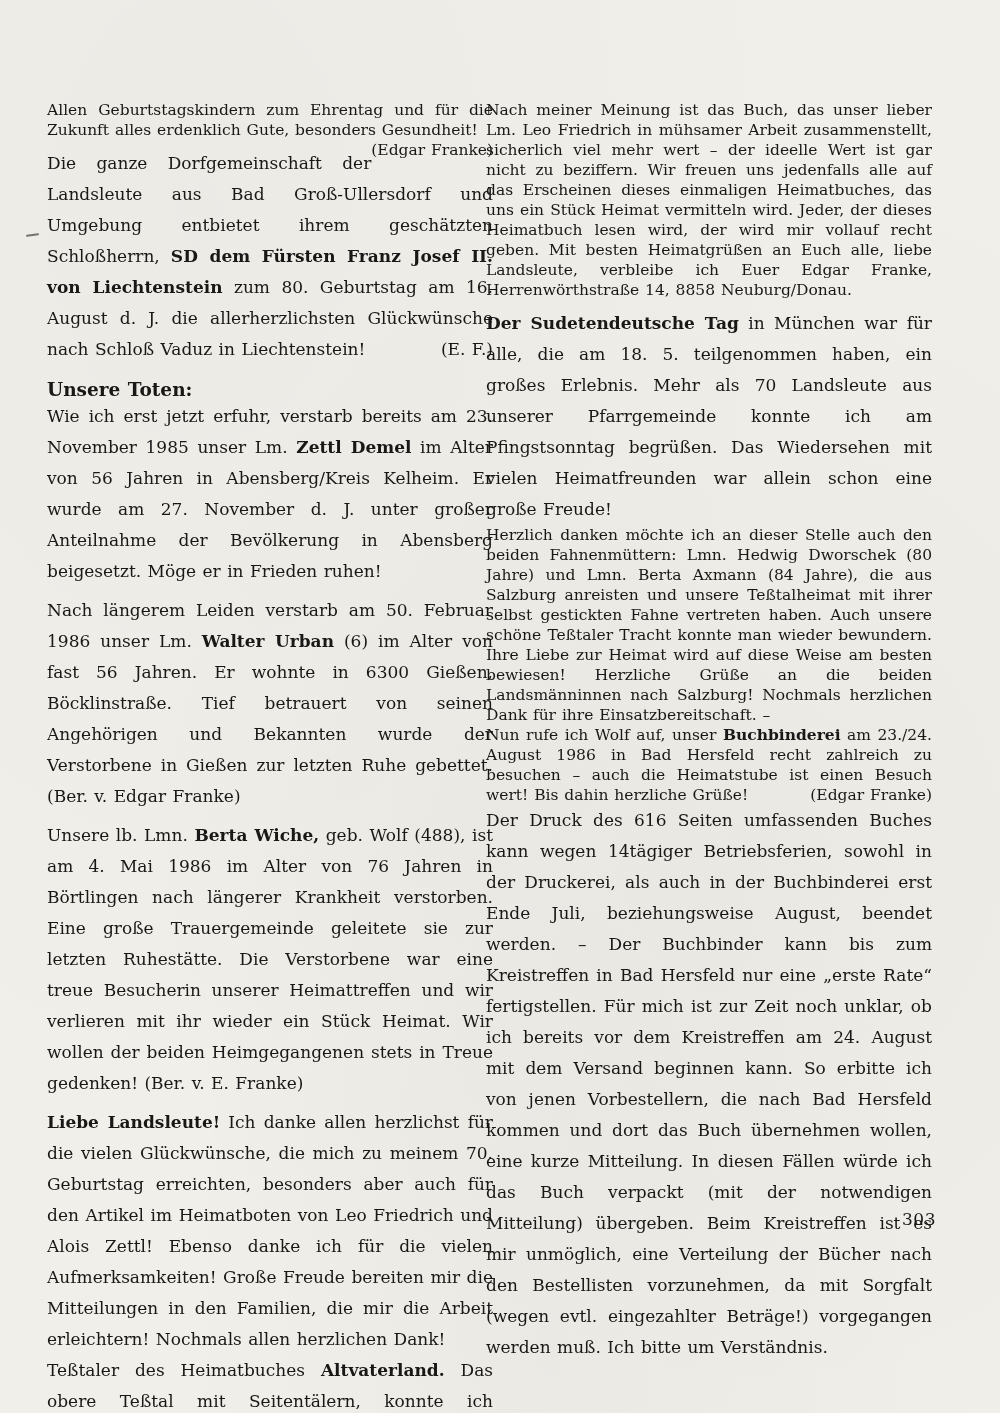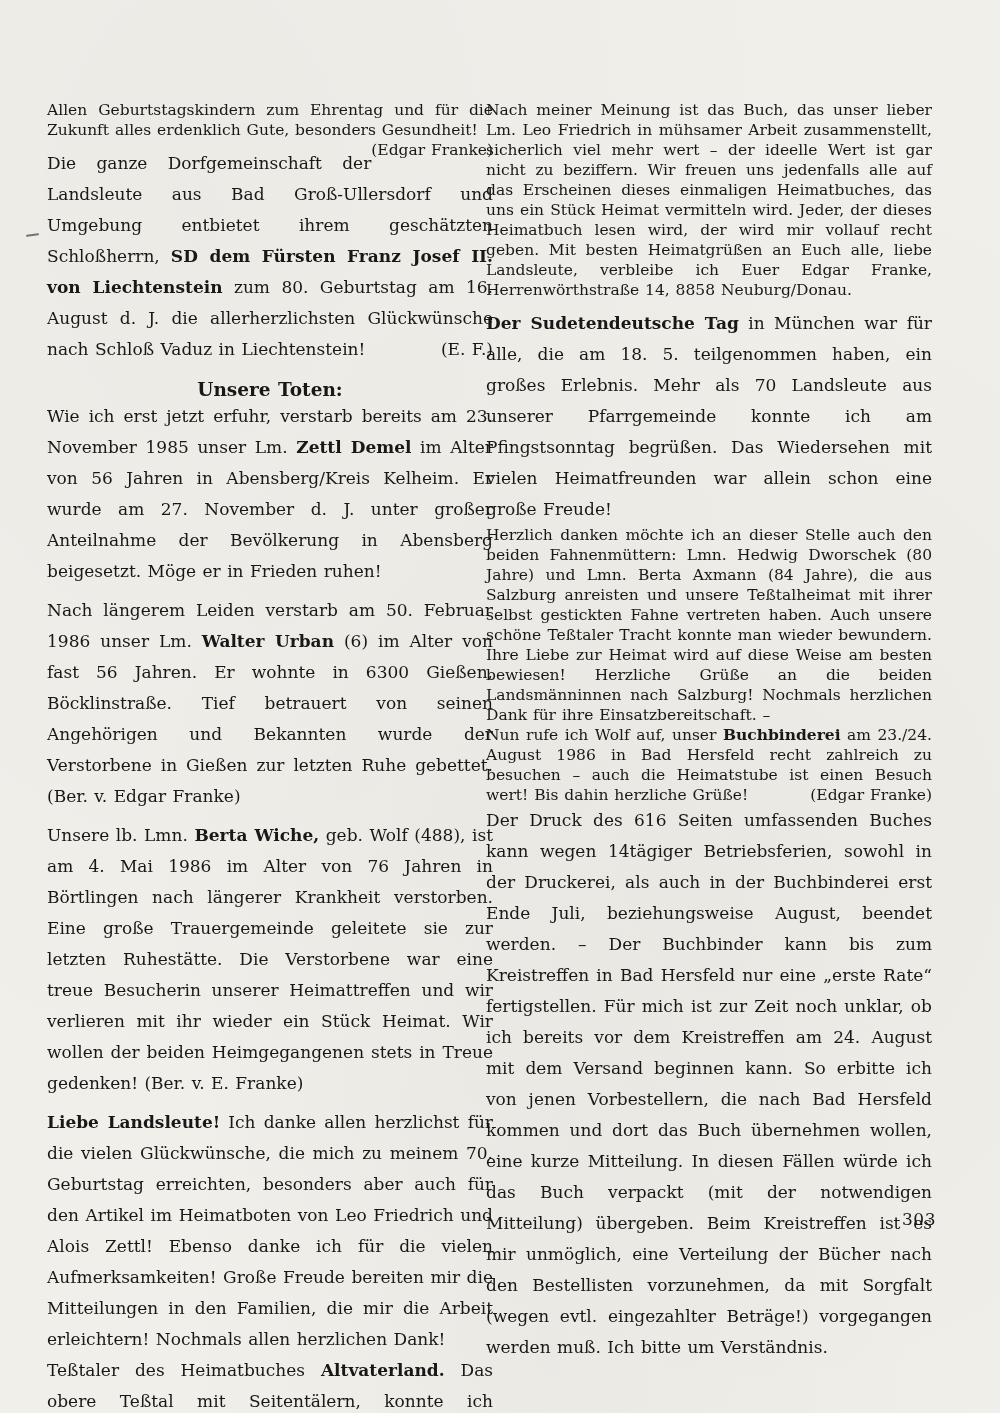--- a/index.html
+++ b/index.html
@@ -27,21 +27,21 @@
   .col-left  { left: 47px; }
   .col-right { left: 486px; }
 
   .para {
     margin: 0;
     text-align: justify;
     word-spacing: 0.06em;
   }
   .para.large   { font-size: 17px; line-height: 31px; }
   .para.small   { font-size: 15.5px; line-height: 20px; }
-  .para.heading { font-size: 18.5px; line-height: 23px; text-align: center; }
+  .para.heading { font-size: 18.5px; line-height: 23px; text-align: left; }
 
   .sp-normal { margin-top: 8px; }
   .sp-head   { margin-top: 13px; }
   .sp-large  { margin-top: 20px; }
 
   .para b { font-weight: bold; }
   .sig { float: right; font-weight: normal; }
 
   .page-number {
     position: absolute;

